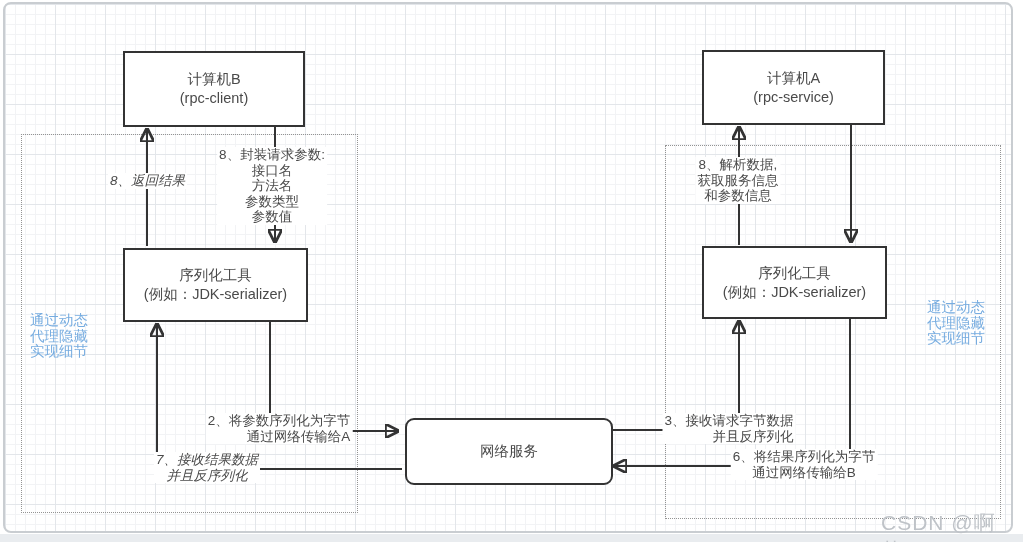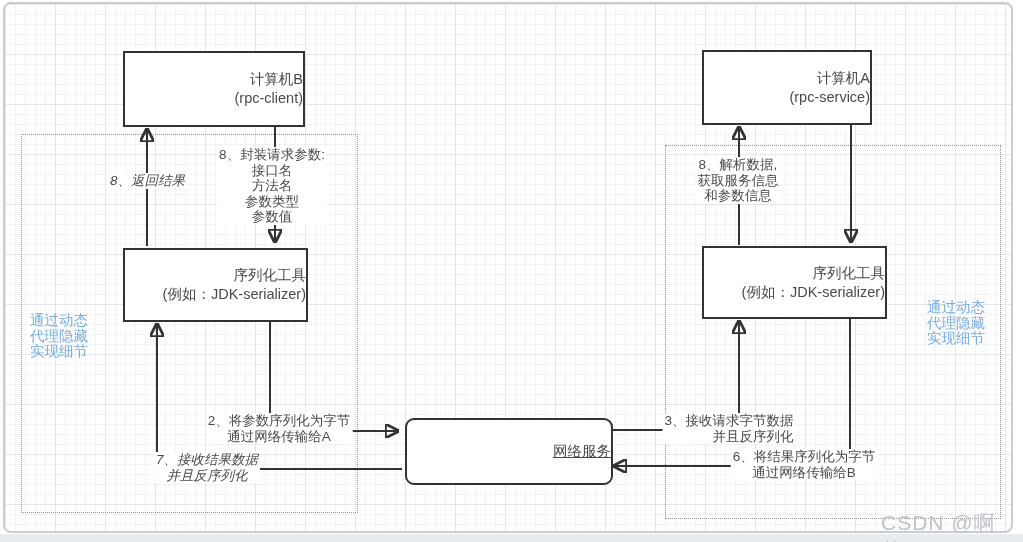--- a/index.html
+++ b/index.html
@@ -49,30 +49,30 @@
 
   .node {
     position: absolute;
     background: #ffffff;
     border: 2px solid #333333;
     color: #4a4a4a;
     font-size: 14.5px;
     line-height: 19px;
     display: flex;
     flex-direction: column;
-    align-items: flex-end;
+    align-items: center;
     justify-content: center;
     text-align: center;
     z-index: 4;
   }
   .node.computer-b   { left: 118px; top: 47px;  width: 182px; height: 76px; }
-  .node.computer-a   { left: 697px; top: 46px;  width: 170px; height: 75px; }
+  .node.computer-a   { left: 697px; top: 46px;  width: 183px; height: 75px; }
   .node.serializer-b { left: 118px; top: 244px; width: 185px; height: 74px; }
   .node.serializer-a { left: 697px; top: 242px; width: 185px; height: 73px; }
-  .node.network      { left: 400px; top: 414px; width: 208px; height: 67px; border-radius: 9px; text-decoration: underline; }
+  .node.network      { left: 400px; top: 414px; width: 208px; height: 67px; border-radius: 9px; }
 
   .lbl {
     position: absolute;
     background: #ffffff;
     color: #4a4a4a;
     font-size: 13.5px;
     line-height: 15.5px;
     white-space: pre-line;
     text-align: center;
     padding: 0 2px;
@@ -136,21 +136,21 @@
       <path d="M605,426 L734,426 L734,317" marker-end="url(#arrow)"></path>
       <path d="M845,313 L845,462 L609,462" marker-end="url(#arrow)"></path>
     </svg>
 
     <div class="lbl center" style="left:267px; top:143px;">8、封装请求参数:
 接口名
 方法名
 参数类型
 参数值</div>
     <div class="lbl" style="left:103px; top:169px;font-style:italic;">8、返回结果</div>
-    <div class="lbl center" style="left:274px; top:409px;">2、将参数序列化为字节
+    <div class="lbl center" style="left:274px; top:409px;text-align:right;">2、将参数序列化为字节
 通过网络传输给A</div>
     <div class="lbl center" style="left:202px; top:448px;font-style:italic;">7、接收结果数据
 并且反序列化</div>
     <div class="lbl center" style="left:733px; top:153px;">8、解析数据,
 获取服务信息
 和参数信息</div>
     <div class="lbl center" style="left:724px; top:409px;text-align:right;">3、接收请求字节数据
 并且反序列化</div>
     <div class="lbl center" style="left:799px; top:445px;">6、将结果序列化为字节
 通过网络传输给B</div>

